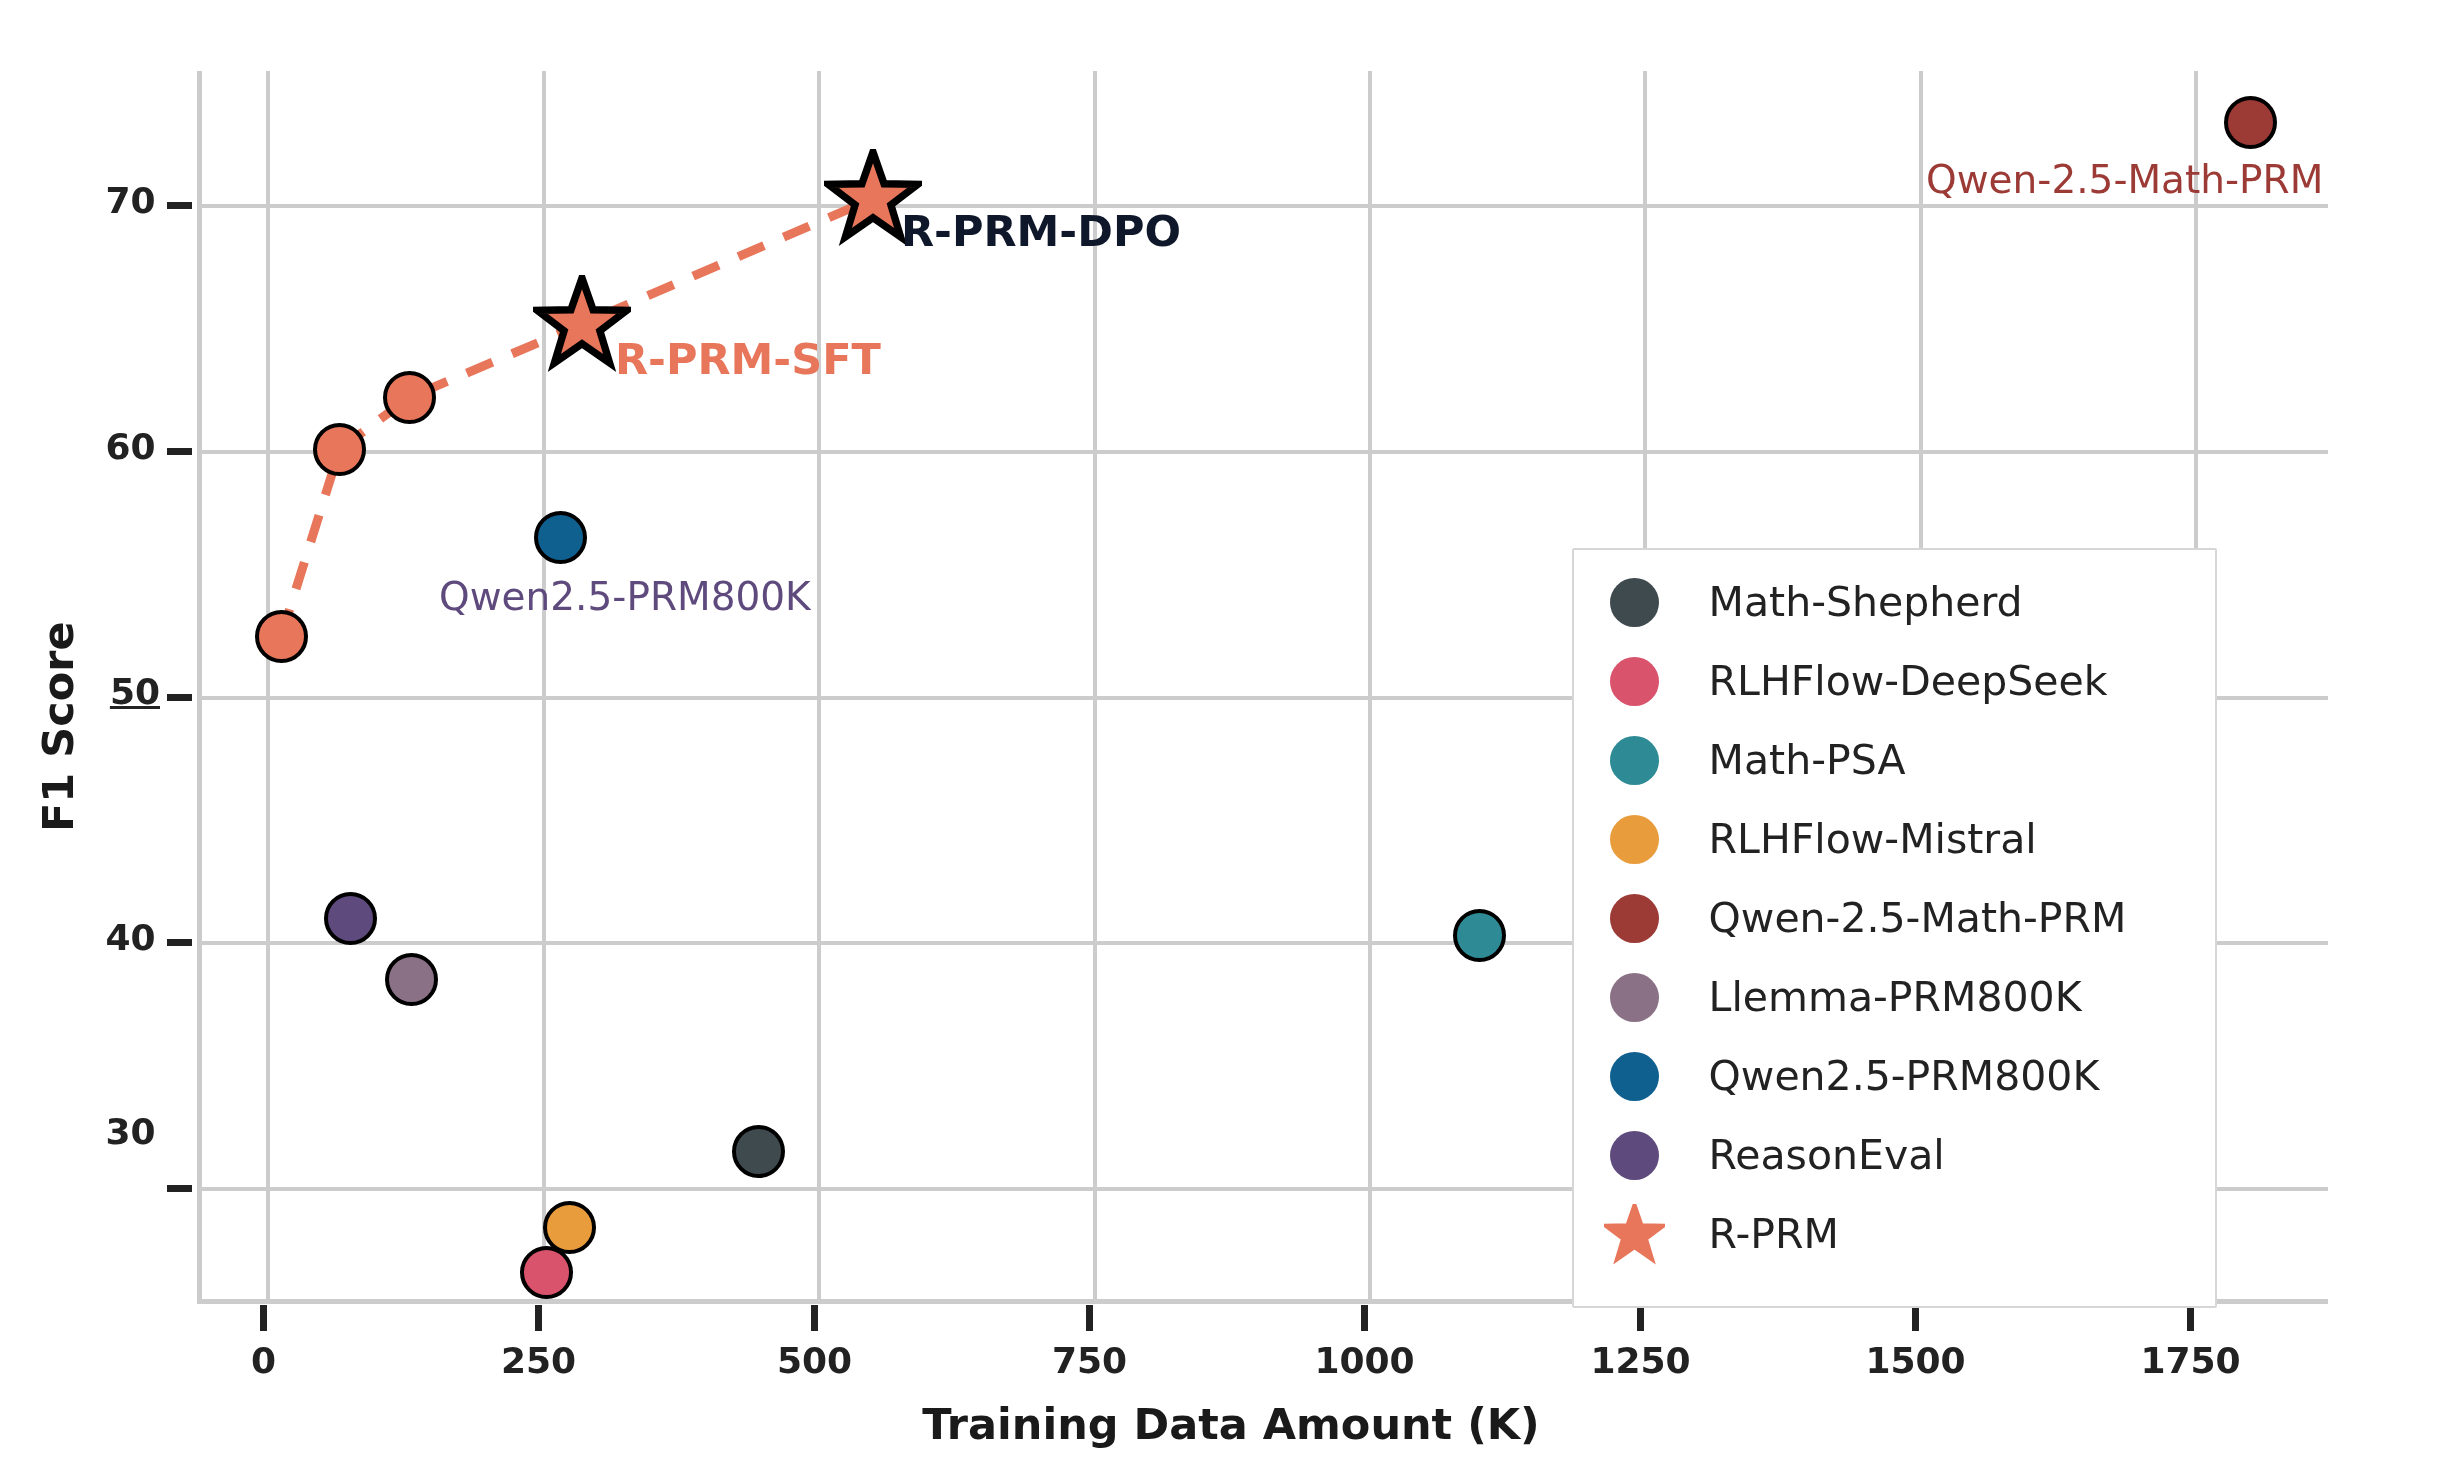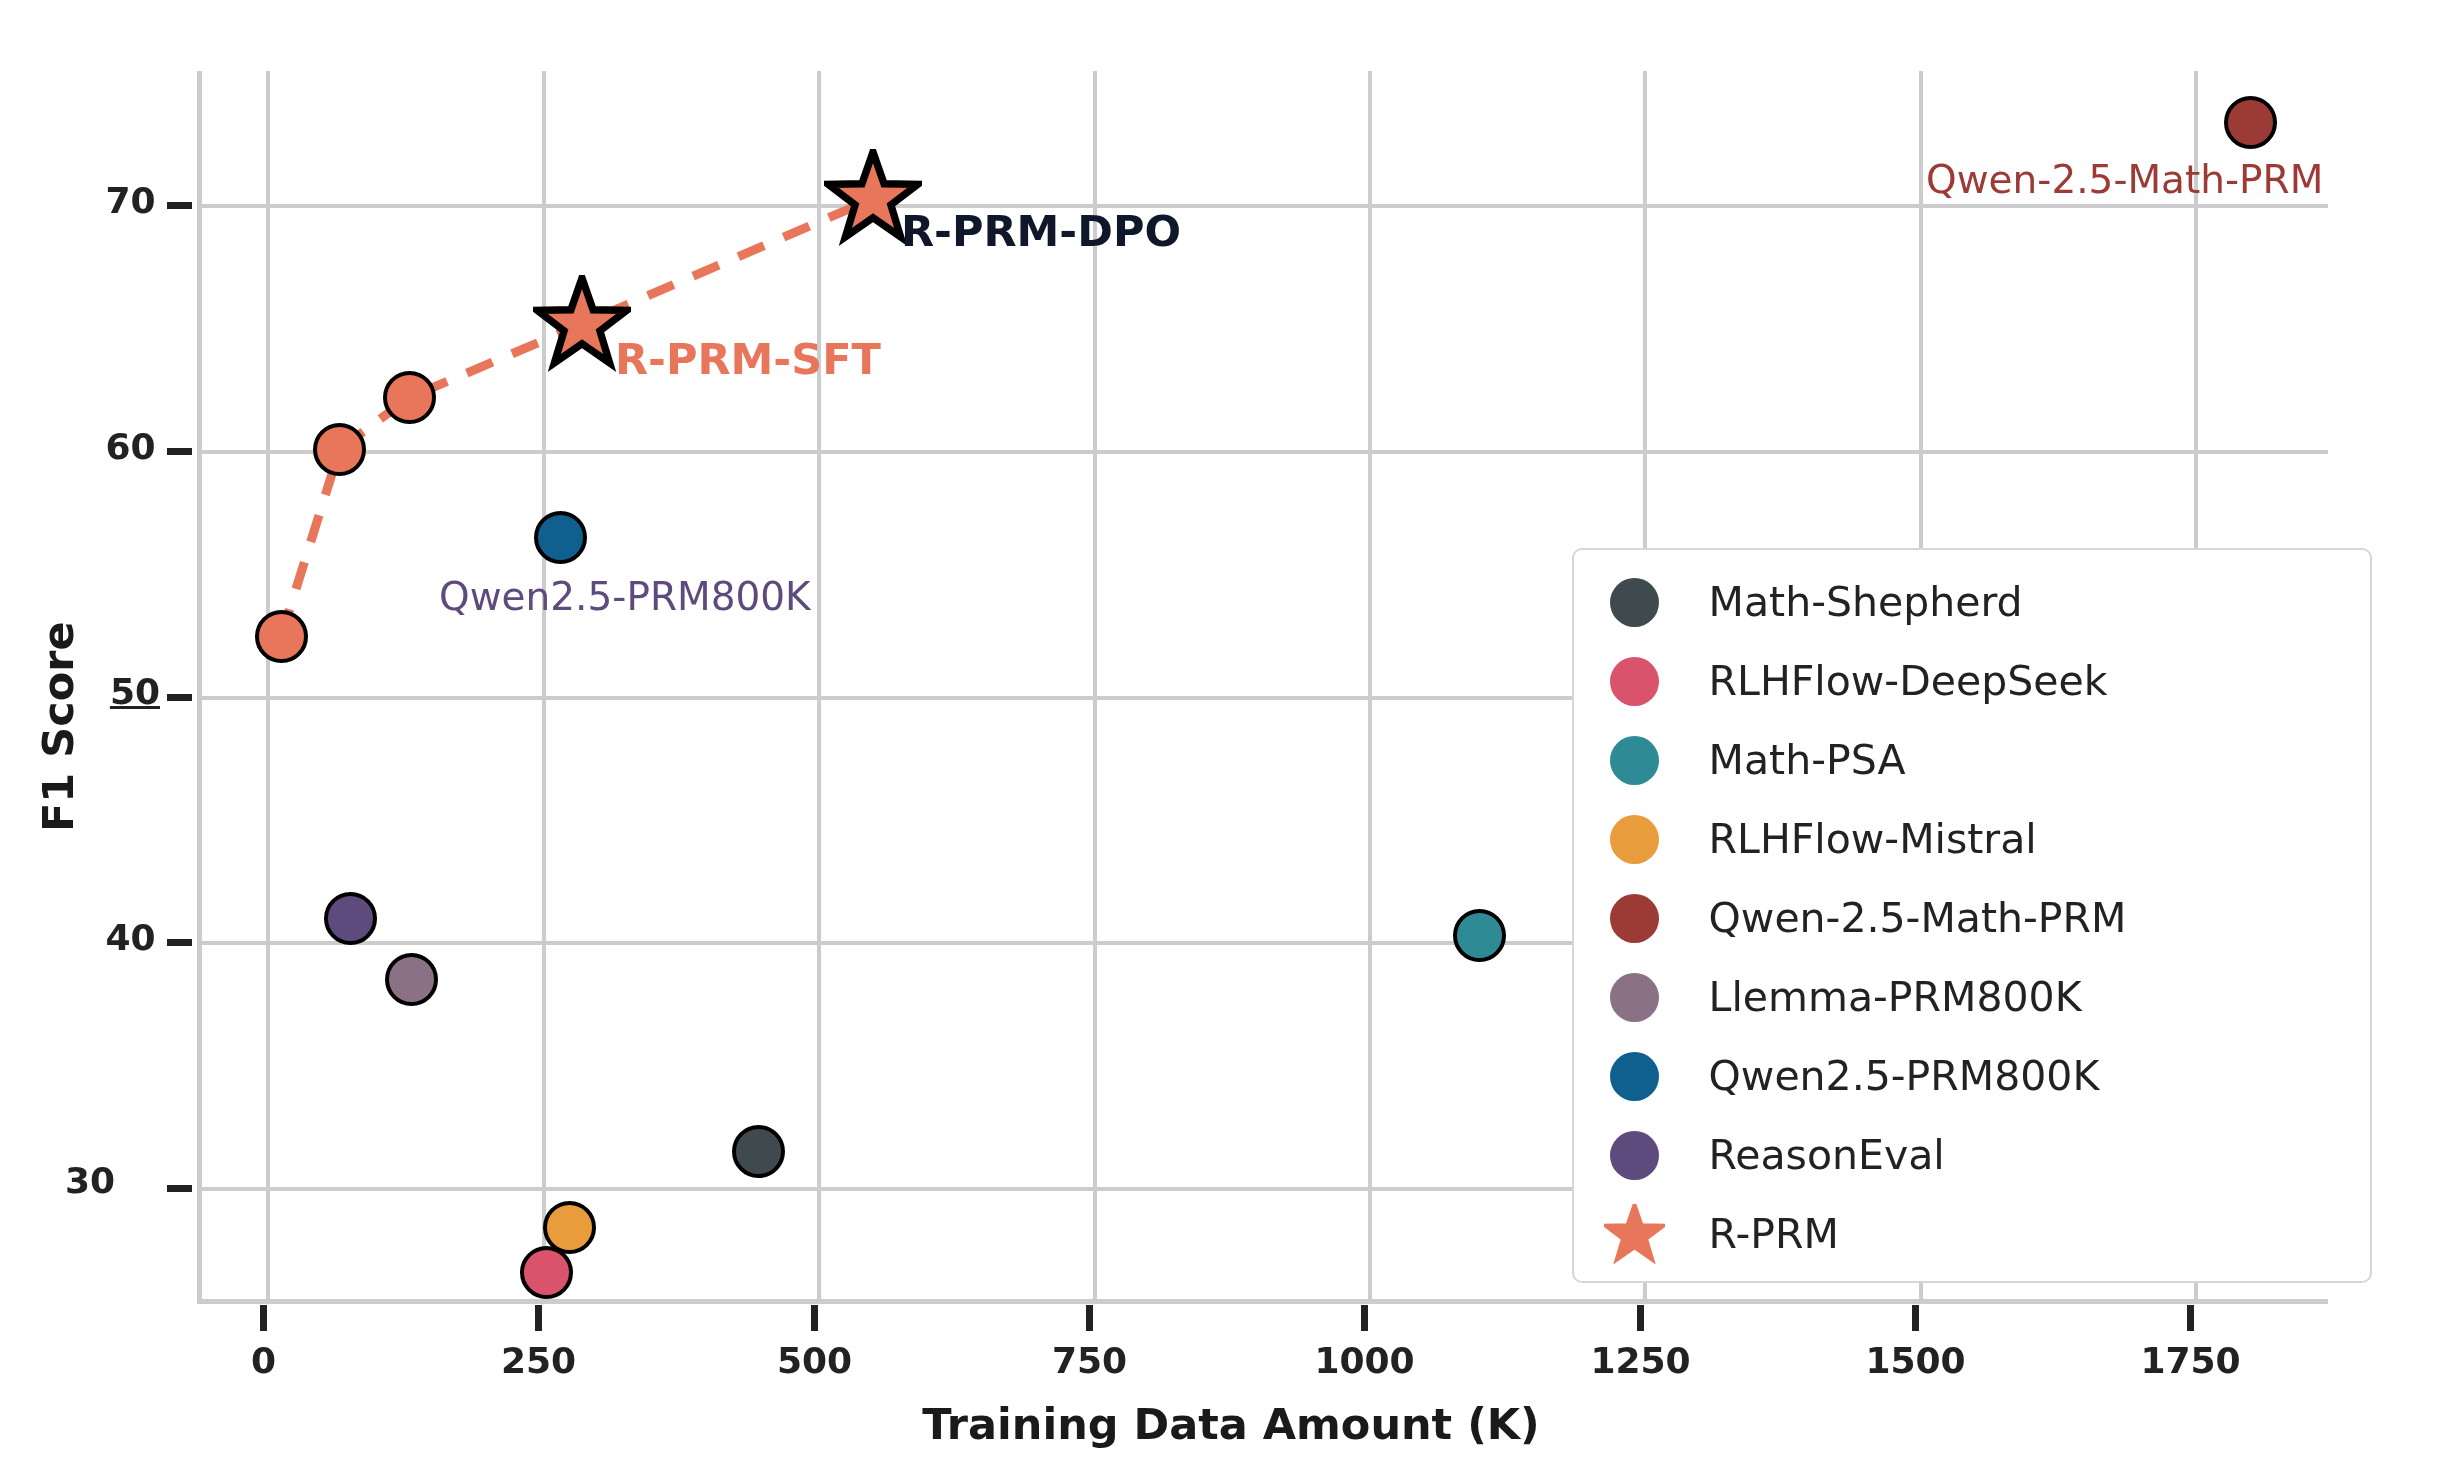--- a/index.html
+++ b/index.html
@@ -40,25 +40,25 @@
   }
   .star{position:absolute;}
 
   .annot{position:absolute;font-size:39px;white-space:nowrap;}
   .annot.bold{font-weight:bold;font-size:43px;}
 
   
   #legend{
     position:absolute;
     left:1572px; top:548px;
-    width:800px;
+    width:645px;
     background:#ffffff;
     border:2.5px solid #d6d6d6;
-    border-radius:10px;
-    padding:13px 0 7px 0;
+    border-radius:2px;
+    padding:13px 0 32px 0;
     box-sizing:border-box;
   }
   .legend-row{display:flex;align-items:center;height:79px;padding-left:24.6px;}
   .legend-marker{width:71px;display:flex;align-items:center;justify-content:center;flex:0 0 71px;}
   .legend-dot{width:49px;height:49px;border-radius:50%;display:block;}
   .legend-label{margin-left:39px;font-size:41px;color:#222222;line-height:1;}
 </style>
 </head>
 <body>
 
@@ -123,21 +123,21 @@
       <div style="position: absolute; background: rgb(34, 34, 34); width: 7.4px; height: 26px; left: 260px; top: 1305px;"></div>
       <div style="position: absolute; background: rgb(34, 34, 34); width: 7.4px; height: 26px; left: 535px; top: 1305px;"></div>
       <div style="position: absolute; background: rgb(34, 34, 34); width: 7.4px; height: 26px; left: 811px; top: 1305px;"></div>
       <div style="position: absolute; background: rgb(34, 34, 34); width: 7.4px; height: 26px; left: 1086px; top: 1305px;"></div>
       <div style="position: absolute; background: rgb(34, 34, 34); width: 7.4px; height: 26px; left: 1361px; top: 1305px;"></div>
       <div style="position: absolute; background: rgb(34, 34, 34); width: 7.4px; height: 26px; left: 1637px; top: 1305px;"></div>
       <div style="position: absolute; background: rgb(34, 34, 34); width: 7.4px; height: 26px; left: 1912px; top: 1305px;"></div>
       <div style="position: absolute; background: rgb(34, 34, 34); width: 7.4px; height: 26px; left: 2187px; top: 1305px;"></div>
     </div>
   <div id="ylabels">
-      <div class="ticklabel" style="left: 24.6px; top: 1160px; text-align: center;">30</div>
+      <div class="ticklabel" style="left: 24.6px; top: 1111px;">30</div>
       <div class="ticklabel" style="left: 24.6px; top: 917px;">40</div>
       <div class="ticklabel" style="left: 29px; top: 671px; text-decoration: underline;">50</div>
       <div class="ticklabel" style="left: 24.6px; top: 426px;">60</div>
       <div class="ticklabel" style="left: 24.6px; top: 180px;">70</div>
     </div>
   <div id="xlabels">
       <div class="ticklabel" style="left: 173px; top: 1340px;">0</div>
       <div class="ticklabel" style="left: 448px; top: 1340px;">250</div>
       <div class="ticklabel" style="left: 724px; top: 1340px;">500</div>
       <div class="ticklabel" style="left: 999px; top: 1340px;">750</div>

